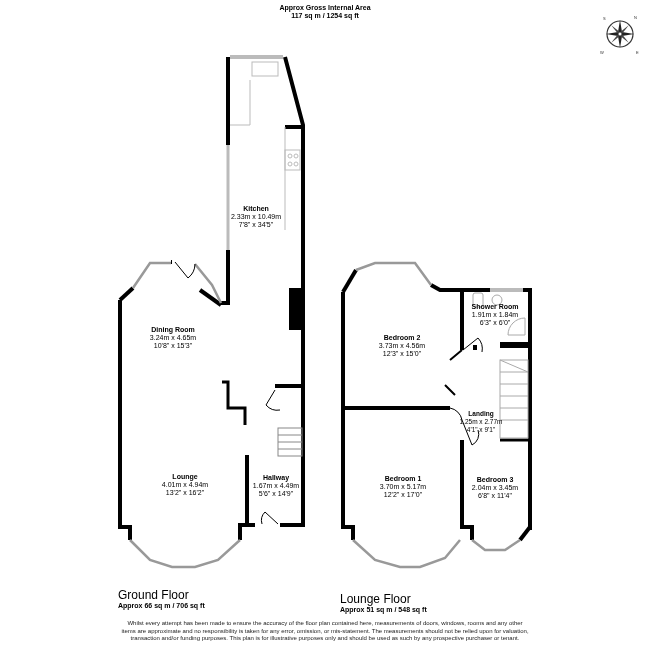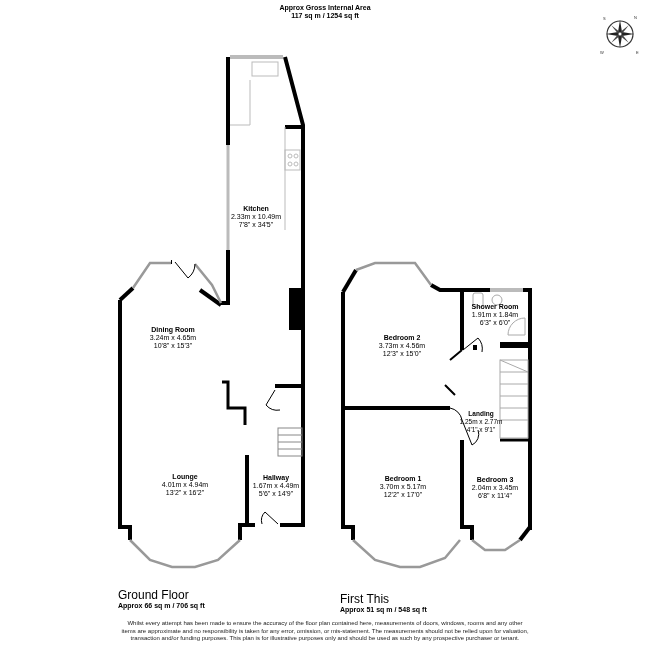--- a/index.html
+++ b/index.html
@@ -174,17 +174,17 @@
   <div class="n">Bedroom 3</div>
   <div>2.04m x 3.45m</div>
   <div>6'8" x 11'4"</div>
 </div>
 
 <div class="abs" style="left:118px;top:589px;">
   <div class="floor-title">Ground Floor</div>
   <div class="floor-area">Approx 66 sq m / 706 sq ft</div>
 </div>
 <div class="abs" style="left:340px;top:593px;">
-  <div class="floor-title">First This</div>
+  <div class="floor-title">Lounge Floor</div>
   <div class="floor-area">Approx 51 sq m / 548 sq ft</div>
 </div>
 
 <div class="abs disc">Whilst every attempt has been made to ensure the accuracy of the floor plan contained here, measurements of doors, windows, rooms and any other items are approximate and no responsibility is taken for any error, omission, or mis-statement. The measurements should not be relied upon for valuation, transaction and/or funding purposes. This plan is for illustrative purposes only and should be used as such by any prospective purchaser or tenant.</div>
 
 </body></html>

